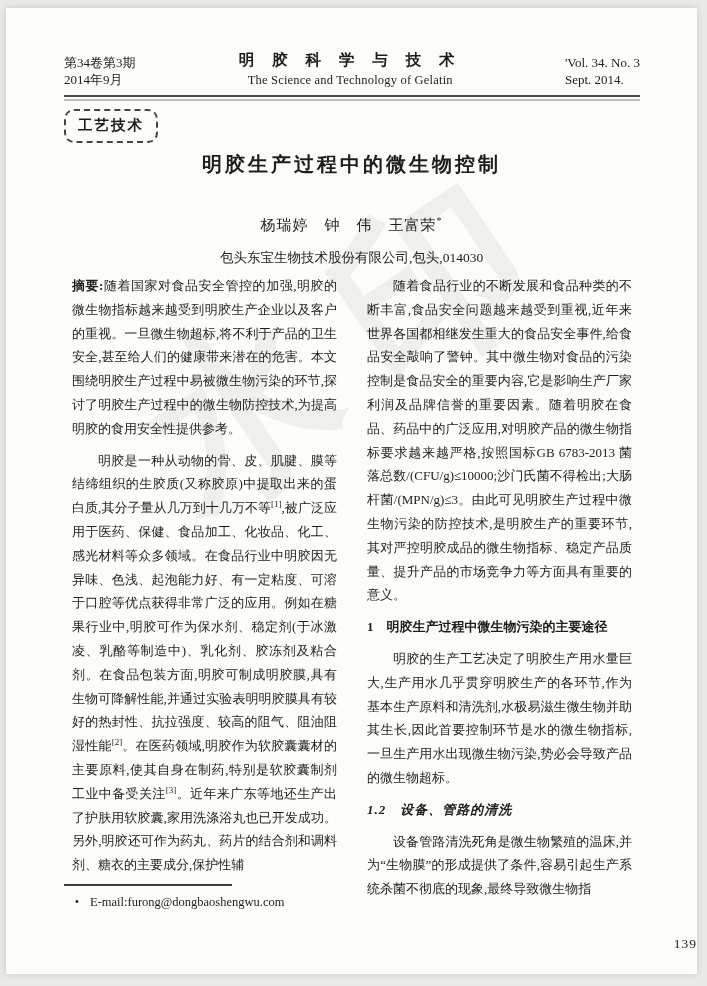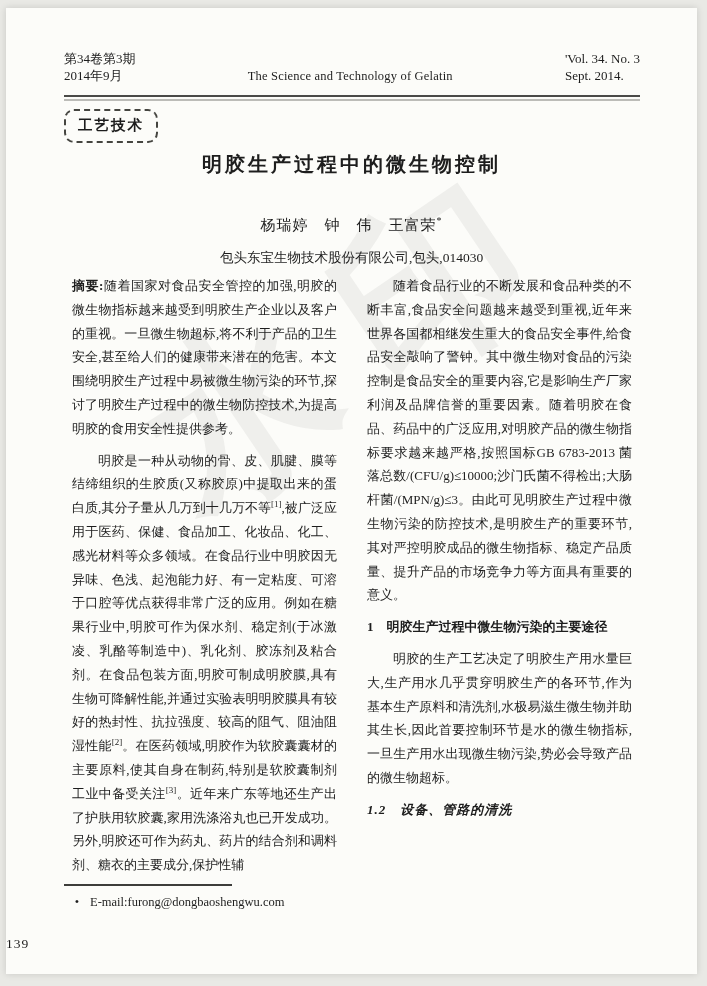--- a/index.html
+++ b/index.html
@@ -78,36 +78,37 @@
   .label-bold { font-weight:700; }
   .sec-h1 { font-weight:700; }
   .sec-h2 { font-weight:700; font-style:italic; letter-spacing:1px; }
   
   .footnote { position:absolute; left:58px; top:876px; width:300px; font-size:12.5px; }
   .footnote-rule { width:168px; height:1.5px; background:#3d3d3b; margin-bottom:9px; }
   .footnote-line { display:flex; }
   .footnote-bullet { width:26px; text-align:center; }
   .page-number {
     position:absolute; top:928px; left:0; width:100%;
-    text-align:left; font-size:13.5px; letter-spacing:1px;
+    text-align:right; font-size:13.5px; letter-spacing:1px;
   }
 </style>
 </head>
 <body>
 
 <div class="page">
 
   <div class="watermark">水印</div>
 
   <div class="header">
     <div class="header-issue">
       <div>第34卷第3期</div>
       <div>2014年9月</div>
     </div>
     <div class="header-center">
+      <div class="journal-cn">明 胶 科 学 与 技 术</div>
       <div class="journal-en">The Science and Technology of Gelatin</div>
     </div>
     <div class="header-vol">
       <div>'Vol. 34. No. 3</div>
       <div>Sept. 2014.</div>
     </div>
   </div>
 
   <div class="rule">
     <div class="rule-top"></div>
@@ -127,20 +128,21 @@
     <div class="col col-left">
       <p><span class="label-bold">摘要:</span><span>随着国家对食品安全管控的加强,明胶的微生物指标越来越受到明胶生产企业以及客户的重视。一旦微生物超标,将不利于产品的卫生安全,甚至给人们的健康带来潜在的危害。本文围绕明胶生产过程中易被微生物污染的环节,探讨了明胶生产过程中的微生物防控技术,为提高明胶的食用安全性提供参考。</span></p>
       <p class="indent gap-above"><span>明胶是一种从动物的骨、皮、肌腱、膜等结缔组织的生胶质(又称胶原)中提取出来的蛋白质,其分子量从几万到十几万不等</span><sup>[1]</sup><span>,被广泛应用于医药、保健、食品加工、化妆品、化工、感光材料等众多领域。在食品行业中明胶因无异味、色浅、起泡能力好、有一定粘度、可溶于口腔等优点获得非常广泛的应用。例如在糖果行业中,明胶可作为保水剂、稳定剂(于冰激凌、乳酪等制造中)、乳化剂、胶冻剂及粘合剂。在食品包装方面,明胶可制成明胶膜,具有生物可降解性能,并通过实验表明明胶膜具有较好的热封性、抗拉强度、较高的阻气、阻油阻湿性能</span><sup>[2]</sup><span>。在医药领域,明胶作为软胶囊囊材的主要原料,使其自身在制药,特别是软胶囊制剂工业中备受关注</span><sup>[3]</sup><span>。近年来广东等地还生产出了护肤用软胶囊,家用洗涤浴丸也已开发成功。另外,明胶还可作为药丸、药片的结合剂和调料剂、糖衣的主要成分,保护性辅</span></p>
     </div>
 
     <div class="col col-right">
       <p class="indent">随着食品行业的不断发展和食品种类的不断丰富,食品安全问题越来越受到重视,近年来世界各国都相继发生重大的食品安全事件,给食品安全敲响了警钟。其中微生物对食品的污染控制是食品安全的重要内容,它是影响生产厂家利润及品牌信誉的重要因素。随着明胶在食品、药品中的广泛应用,对明胶产品的微生物指标要求越来越严格,按照国标GB 6783-2013 菌落总数/(CFU/g)≤10000;沙门氏菌不得检出;大肠杆菌/(MPN/g)≤3。由此可见明胶生产过程中微生物污染的防控技术,是明胶生产的重要环节,其对严控明胶成品的微生物指标、稳定产品质量、提升产品的市场竞争力等方面具有重要的意义。</p>
       <p class="sec-h1">1　明胶生产过程中微生物污染的主要途径</p>
       <p class="indent">明胶的生产工艺决定了明胶生产用水量巨大,生产用水几乎贯穿明胶生产的各环节,作为基本生产原料和清洗剂,水极易滋生微生物并助其生长,因此首要控制环节是水的微生物指标,一旦生产用水出现微生物污染,势必会导致产品的微生物超标。</p>
       <p class="sec-h2">1.2　设备、管路的清洗</p>
+      <p class="indent">设备管路清洗死角是微生物繁殖的温床,并为“生物膜”的形成提供了条件,容易引起生产系统杀菌不彻底的现象,最终导致微生物指</p>
     </div>
 
   </div>
 
   <div class="footnote">
     <div class="footnote-rule"></div>
     <div class="footnote-line">
       <span class="footnote-bullet">•</span>
       <span>E-mail:furong@dongbaoshengwu.com</span>
     </div>

